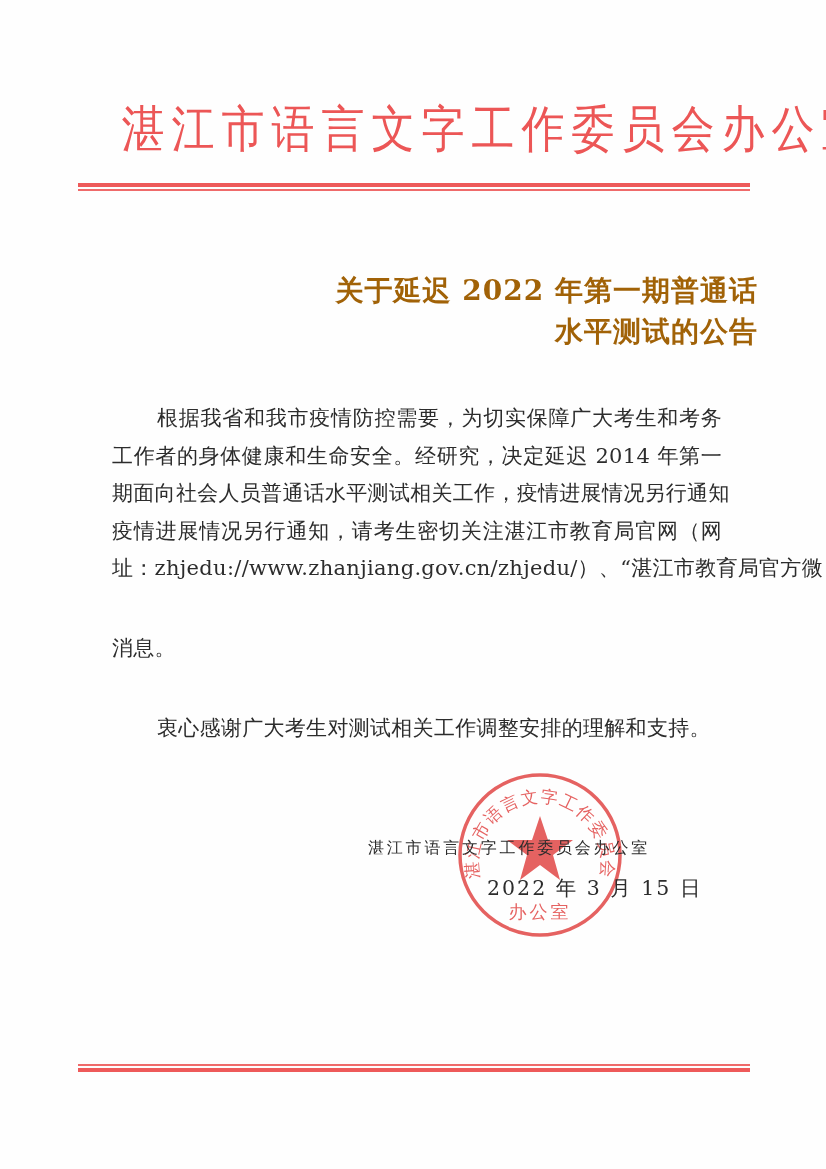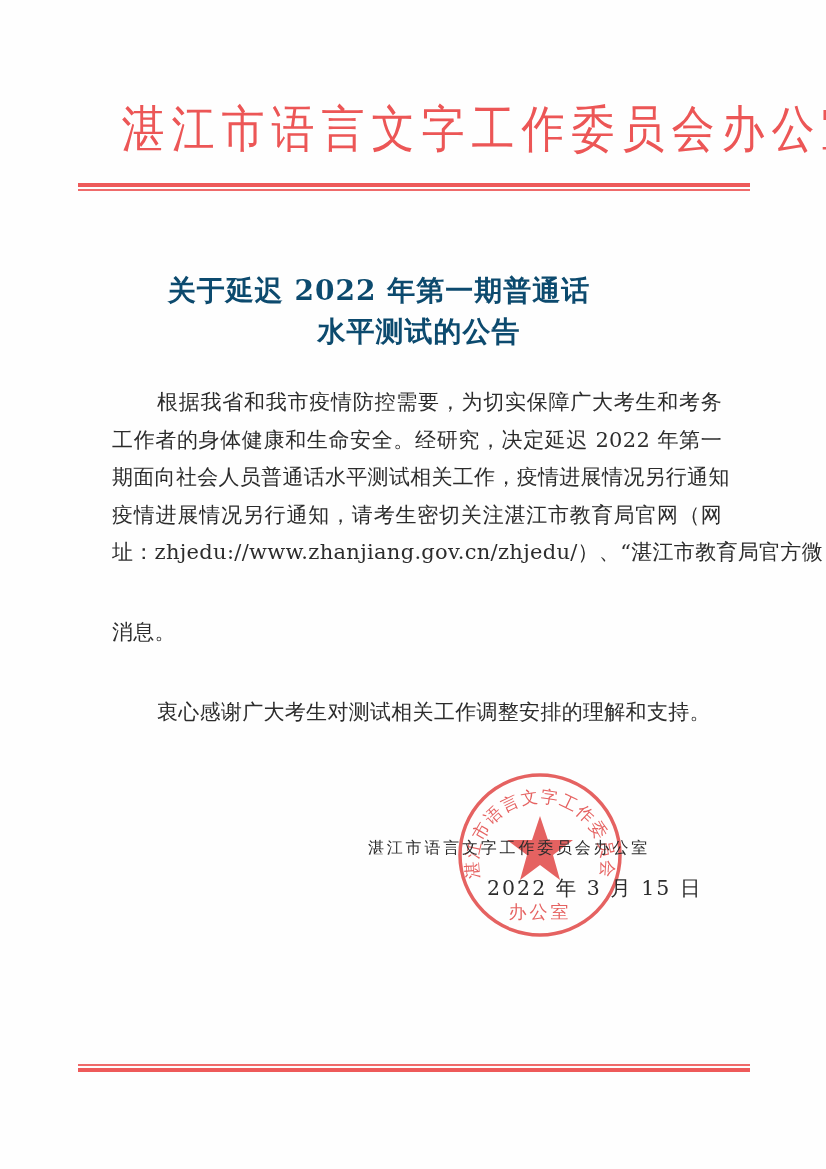--- a/index.html
+++ b/index.html
@@ -12,26 +12,26 @@
   .masthead span { display:inline-block; color:#ec5656; font-family:"DejaVu Serif",serif;
                    font-size:50px; line-height:60px; transform:scaleX(0.86); transform-origin:center; }
 
   .rule { position:absolute; left:78px; width:672px; }
   .rule .thick { height:4px; background:#ee5a5a; }
   .rule .thin  { height:2px; background:#ef6a6a; }
   .rule .gap   { height:2px; background:transparent; }
   .rule.top { top:183px; }
   .rule.bottom { top:1064px; }
 
-  .title { position:absolute; left:0; width:758px; text-align:center;
-           font-family:"DejaVu Serif",serif; font-weight:bold; font-size:28px; color:#0c4a6e; letter-spacing:1px; }
+  .title { position:absolute; left:0; width:758px; text-align:right;
+           font-family:"DejaVu Serif",serif; font-weight:bold; font-size:28px; color:#a16207; letter-spacing:1px; }
   .title.l1 { top:272px; }
-  .title.l2 { top:313px;margin-left:40px; }
+  .title.l2 { top:313px; }
 
-  .body-text { position:absolute; left:112px; top:384px; width:610px; }
+  .body-text { position:absolute; left:112px; top:400px; width:610px; }
   .body-text .line { height:37.6px; line-height:37.6px; font-size:21px; color:#2c2c2c;
                      white-space:nowrap; text-align:justify; text-align-last:justify; letter-spacing:0.3px; }
   .body-text .line.indent { padding-left:45px; }
   .body-text .line.last { text-align-last:left;margin-top:42px; }
 
   .signature { position:absolute; left:368px; top:838px; font-size:16px; color:#2c2c2c; letter-spacing:2.8px; white-space:nowrap; }
   .date { position:absolute; left:456px; top:874px; font-size:20.5px; color:#2c2c2c; letter-spacing:2px; white-space:nowrap;margin-left:31px; }
 
   .seal { position:absolute; left:455px; top:770px; width:170px; height:170px; opacity:0.82; }
 </style>
@@ -62,21 +62,21 @@
     <div class="thick"></div>
       <div class="gap"></div>
       <div class="thin"></div>
   </div>
 
   <div class="title l1">关于延迟 2022 年第一期普通话</div>
   <div class="title l2">水平测试的公告</div>
 
   <div class="body-text">
     <div class="line indent">根据我省和我市疫情防控需要，为切实保障广大考生和考务</div>
-    <div class="line">工作者的身体健康和生命安全。经研究，决定延迟 2022 年第一</div>
+    <div class="line">工作者的身体健康和生命安全。经研究，决定延迟 2014 年第一</div>
     <div class="line">期面向社会人员普通话水平测试相关工作，疫情进展情况另行通知</div>
     <div class="line">疫情进展情况另行通知，请考生密切关注湛江市教育局官网（网</div>
     <div class="line">址：zhjedu://www.zhanjiang.gov.cn/zhjedu/）、“湛江市教育局官方微</div>
     <div class="line last">消息。</div>
     <div class="line indent last">衷心感谢广大考生对测试相关工作调整安排的理解和支持。</div>
   </div>
 
   <svg class="seal" viewBox="0 0 170 170">
     <defs>
       <path id="ringPath" d="M 25 110 A 62 62 0 1 1 145 110" fill="none"></path>

